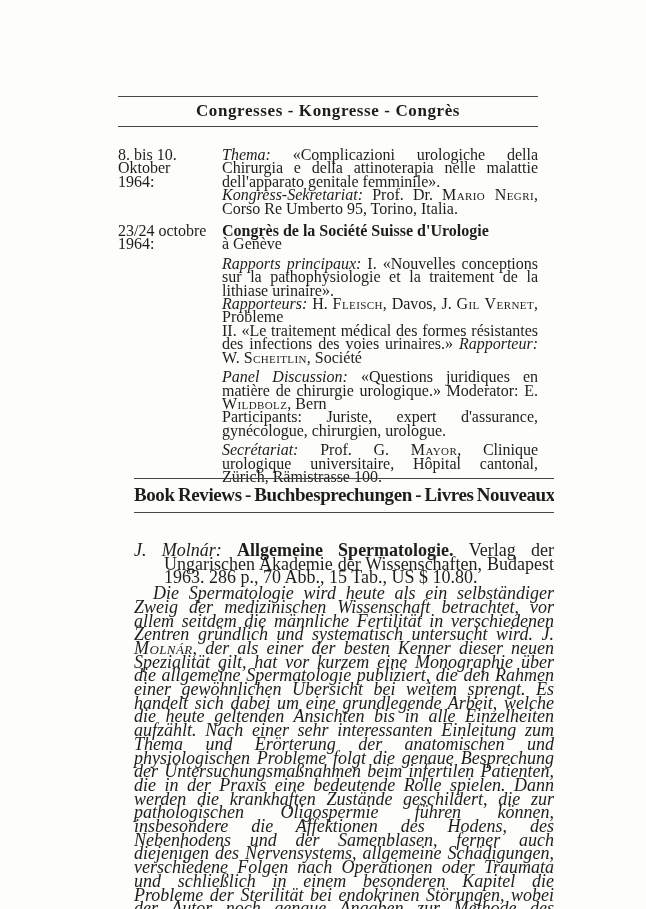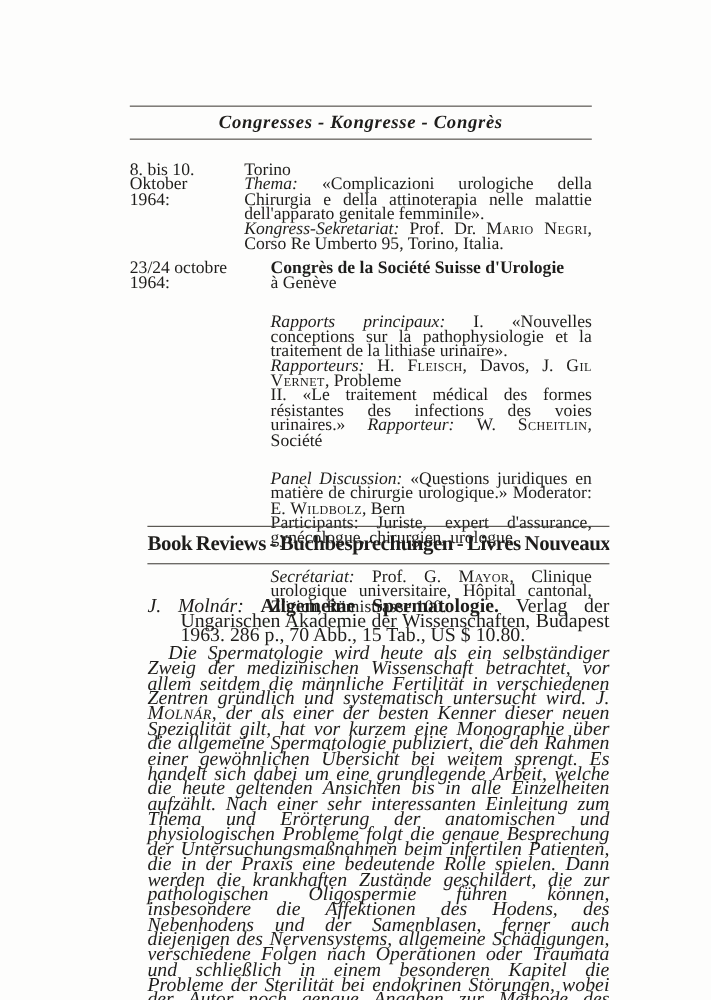--- a/index.html
+++ b/index.html
@@ -32,46 +32,44 @@
   .congress-header {
     border-top: 1.6px solid #4a4742;
     border-bottom: 1.6px solid #4a4742;
     text-align: center;
     padding: 4px 0 5px 0;
   }
   .congress-title {
     font-size: 17px;
     font-weight: bold;
     letter-spacing: 0.6px;
-    font-style: italic;
   }
   .entries {
     margin-top: 21px;
   }
   .entry {
     display: grid;
     grid-template-columns: 104px 1fr;
     column-gap: 0;
     font-size: 16px;
     line-height: 13.4px;
   }
   .entry + .entry {
     margin-top: 9px;
-    gap: 24px;
   }
   .entry-date {
     white-space: pre-line;
     padding-right: 4px;
   }
   .entry-body p {
     margin: 0;
     text-align: justify;
   }
   .entry-body p.gap {
-    margin-top: 22px;
+    margin-top: 6px;
   }
   
   .reviews-section {
     position: absolute;
     top: 478px;
     left: 16px;
     width: 420px;
   }
   .reviews-header {
     border-top: 1.6px solid #4a4742;
@@ -117,21 +115,20 @@
     <div class="congress-header">
       <div class="congress-title">Congresses - Kongresse - Congrès</div>
     </div>
 
     <div class="entries">
 
       <div class="entry">
         <div class="entry-date">8. bis 10. Oktober
 1964:</div>
         <div class="entry-body">
-          <p><span>Torino</span></p>
           <p><span class="s-i">Thema: </span><span>«Complicazioni urologiche della Chirurgia e della attinoterapia nelle malattie dell'apparato genitale femminile».</span></p>
           <p><span class="s-i">Kongress-Sekretariat: </span><span>Prof. Dr. </span><span class="s-sc">Mario Negri</span><span>, Corso Re Umberto 95, Torino, Italia.</span></p>
         </div>
       </div>
 
       <div class="entry">
         <div class="entry-date">23/24 octobre 1964:</div>
         <div class="entry-body">
           <p><span class="s-b">Congrès de la Société Suisse d'Urologie</span></p>
           <p><span>à Genève</span></p>

